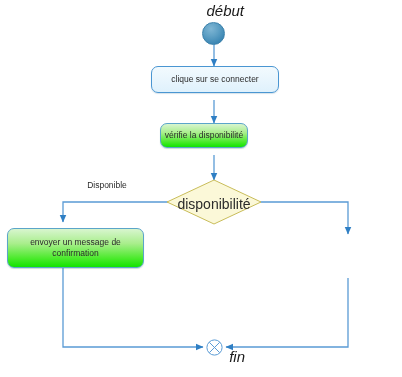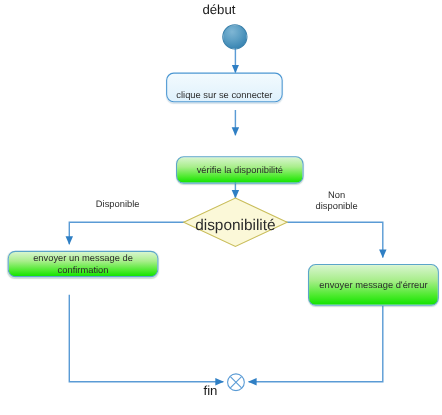--- a/index.html
+++ b/index.html
@@ -70,23 +70,24 @@
     position: absolute;
     z-index: 4;
     font-size: 8.5px;
     color: #2b2b2b;
     text-align: center;
     white-space: pre-line;
   }
   .node-caption {
     position: absolute;
     z-index: 4;
-    font-size: 12px;
+    font-size: 15px;
     color: #1a1a1a;
-    text-align: left;
+    text-align: right;
+    font-style: italic;
   }
   .final-node {
     position: absolute;
     z-index: 3;
   }
   .final-node svg { display: block; }
 </style>
 </head>
 <body>
 
@@ -112,46 +113,41 @@
 
       <path d="M63,268 L63,347 L203,347" marker-end="url(#arrow)"></path>
 
       <path d="M348,278 L348,347 L226,347" marker-end="url(#arrow)"></path>
     </g>
   </svg>
 
   <div class="node-caption" style="left:184px; top:2px; width:60px;">début</div>
   <div class="start-circle" style="left:202px; top:22px; width:21px; height:21px;"></div>
 
-  <div class="node action-blue" style="left:151px; top:66px; width:106px; height:27px;align-items:flex-end;">
+  <div class="node action-blue" style="left:151px; top:66px; width:128px; height:27px;">
     <span>clique sur se connecter</span>
   </div>
 
-  <div class="node action-green" style="left:160px; top:123px; width:116px; height:25px;margin-top:19px;">
+  <div class="node action-green" style="left:160px; top:123px; width:88px; height:25px;">
     <span>vérifie la disponibilité</span>
   </div>
 
   <div class="diamond-wrap" style="left:166px; top:179px; width:96px; height:46px;">
     <svg viewBox="0 0 96 46" width="96" height="46">
       <polygon points="48,1 95,23 48,45 1,23" fill="#fbf8d8" stroke="#c9bd5a" stroke-width="1"></polygon>
     </svg>
     <div class="diamond-text" style="left:0; top:17px;">disponibilité</div>
   </div>
 
   <div class="edge-label" style="left:62px; top:180px; width:90px;">Disponible</div>
-  <div class="edge-label" style="left:268px; top:172px; width:76px;">Non
-disponible</div>
 
-  <div class="node action-green" style="left:7px; top:228px; width:137px; height:24px;">
+  <div class="node action-green" style="left:7px; top:228px; width:137px; height:40px;">
     <span style="display:block; padding:0 6px;">envoyer un message de confirmation</span>
   </div>
 
-  <div class="node action-green" style="left:280px; top:240px; width:119px; height:38px;">
-    <span style="display:block; padding:0 4px;">envoyer message d'érreur</span>
-  </div>
 
   <div class="final-node" style="left:206px; top:339px; width:17px; height:17px;">
     <svg viewBox="0 0 17 17" width="17" height="17">
       <circle cx="8.5" cy="8.5" r="7.6" fill="#ffffff" stroke="#5a9bd5" stroke-width="1"></circle>
       <line x1="3.4" y1="3.4" x2="13.6" y2="13.6" stroke="#5a9bd5" stroke-width="1"></line>
       <line x1="13.6" y1="3.4" x2="3.4" y2="13.6" stroke="#5a9bd5" stroke-width="1"></line>
     </svg>
   </div>
   <div class="node-caption" style="left:185px; top:348px; width:60px;">fin</div>
 

